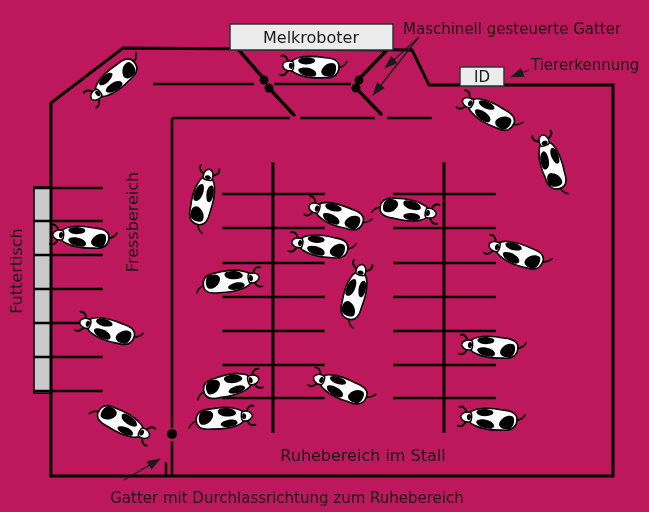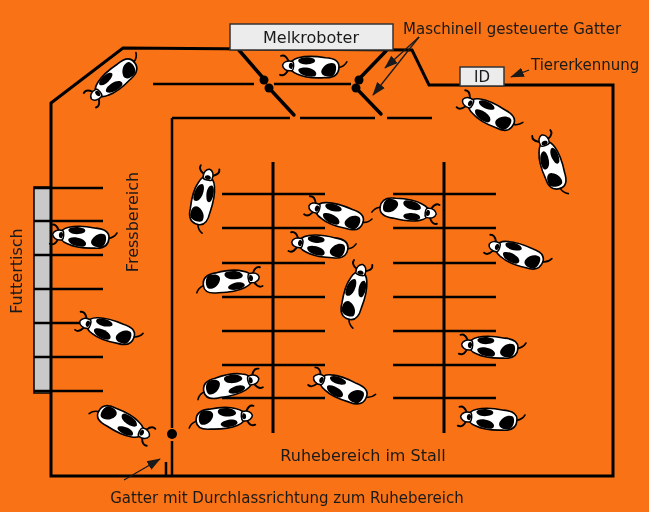--- a/index.html
+++ b/index.html
@@ -1,16 +1,16 @@
 <!DOCTYPE html>
 <html><head>
 <meta charset="utf-8">
 <style>
   html,body{margin:0;padding:0;background:#fff;}
-  .stage{position:relative;width:649px;height:512px;background:#f97316;overflow:hidden;
+  .stage{position:relative;width:649px;height:512px;background:#be185d;overflow:hidden;
          font-family:"DejaVu Sans","Liberation Sans",sans-serif;}
   svg{display:block}
   text{fill:#1a1a1a;}
   .lbl{font-size:15px;}
   .lbl-md{font-size:16px;}
 </style>
 </head>
 <body>
 
 <div class="stage">

